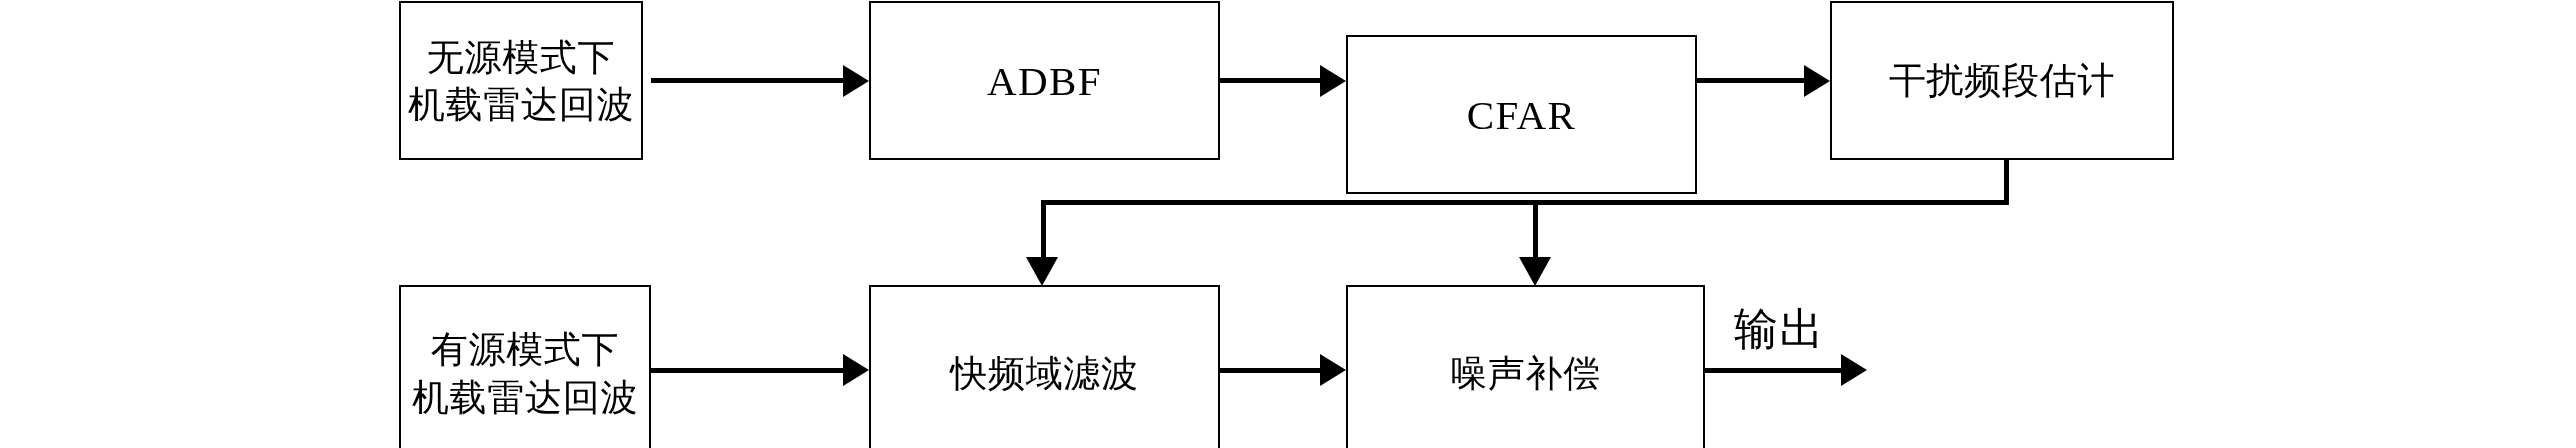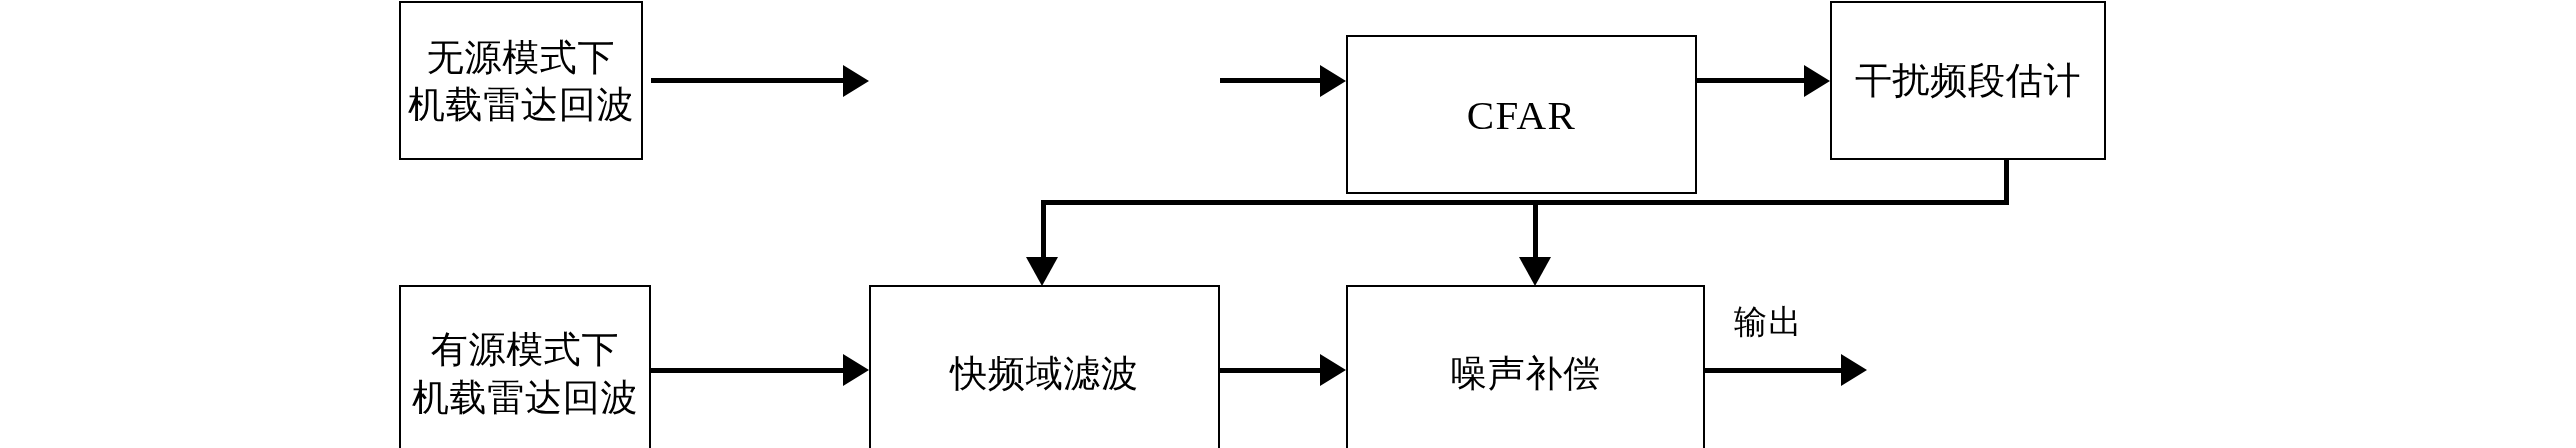--- a/index.html
+++ b/index.html
@@ -63,37 +63,38 @@
     width: 0;
     height: 0;
     border-left: 16.4px solid transparent;
     border-right: 16.4px solid transparent;
     border-top: 29px solid #000000;
   }
   .edge-label {
     position: absolute;
     color: #000000;
     font-family: "DejaVu Serif", "Liberation Serif", serif;
-    font-size: 33px;
+    font-size: 44px;
     letter-spacing: 1.4px;
     white-space: nowrap;
   }
 </style>
 </head>
 <body>
 
 <div id="canvas">
 
   <div class="node cjk" style="left:399px; top:1.4px; width:244px; height:159px;">无源模式下
 机载雷达回波</div>
 
+  <div class="node latin" style="left:869px; top:1.4px; width:351px; height:159px;">ADBF</div>
 
   <div class="node latin" style="left:1346px; top:1.4px; width:351px; height:159px;margin-top:34px;">CFAR</div>
 
-  <div class="node cjk" style="left:1830px; top:1.4px; width:276px; height:159px;">干扰频段估计</div>
+  <div class="node cjk" style="left:1830px; top:1.4px; width:344px; height:159px;">干扰频段估计</div>
 
   <div class="node cjk" style="left:399px; top:285px; width:252px; height:177px;">有源模式下
 机载雷达回波</div>
 
   <div class="node cjk" style="left:869px; top:285px; width:351px; height:177px;">快频域滤波</div>
 
   <div class="node cjk" style="left:1346px; top:285px; width:359px; height:177px;">噪声补偿</div>
 
   <div class="hline" style="left:651px; top:78px; width:192px;"></div>
   <div class="arrow-right" style="left:843px; top:65px;"></div>

